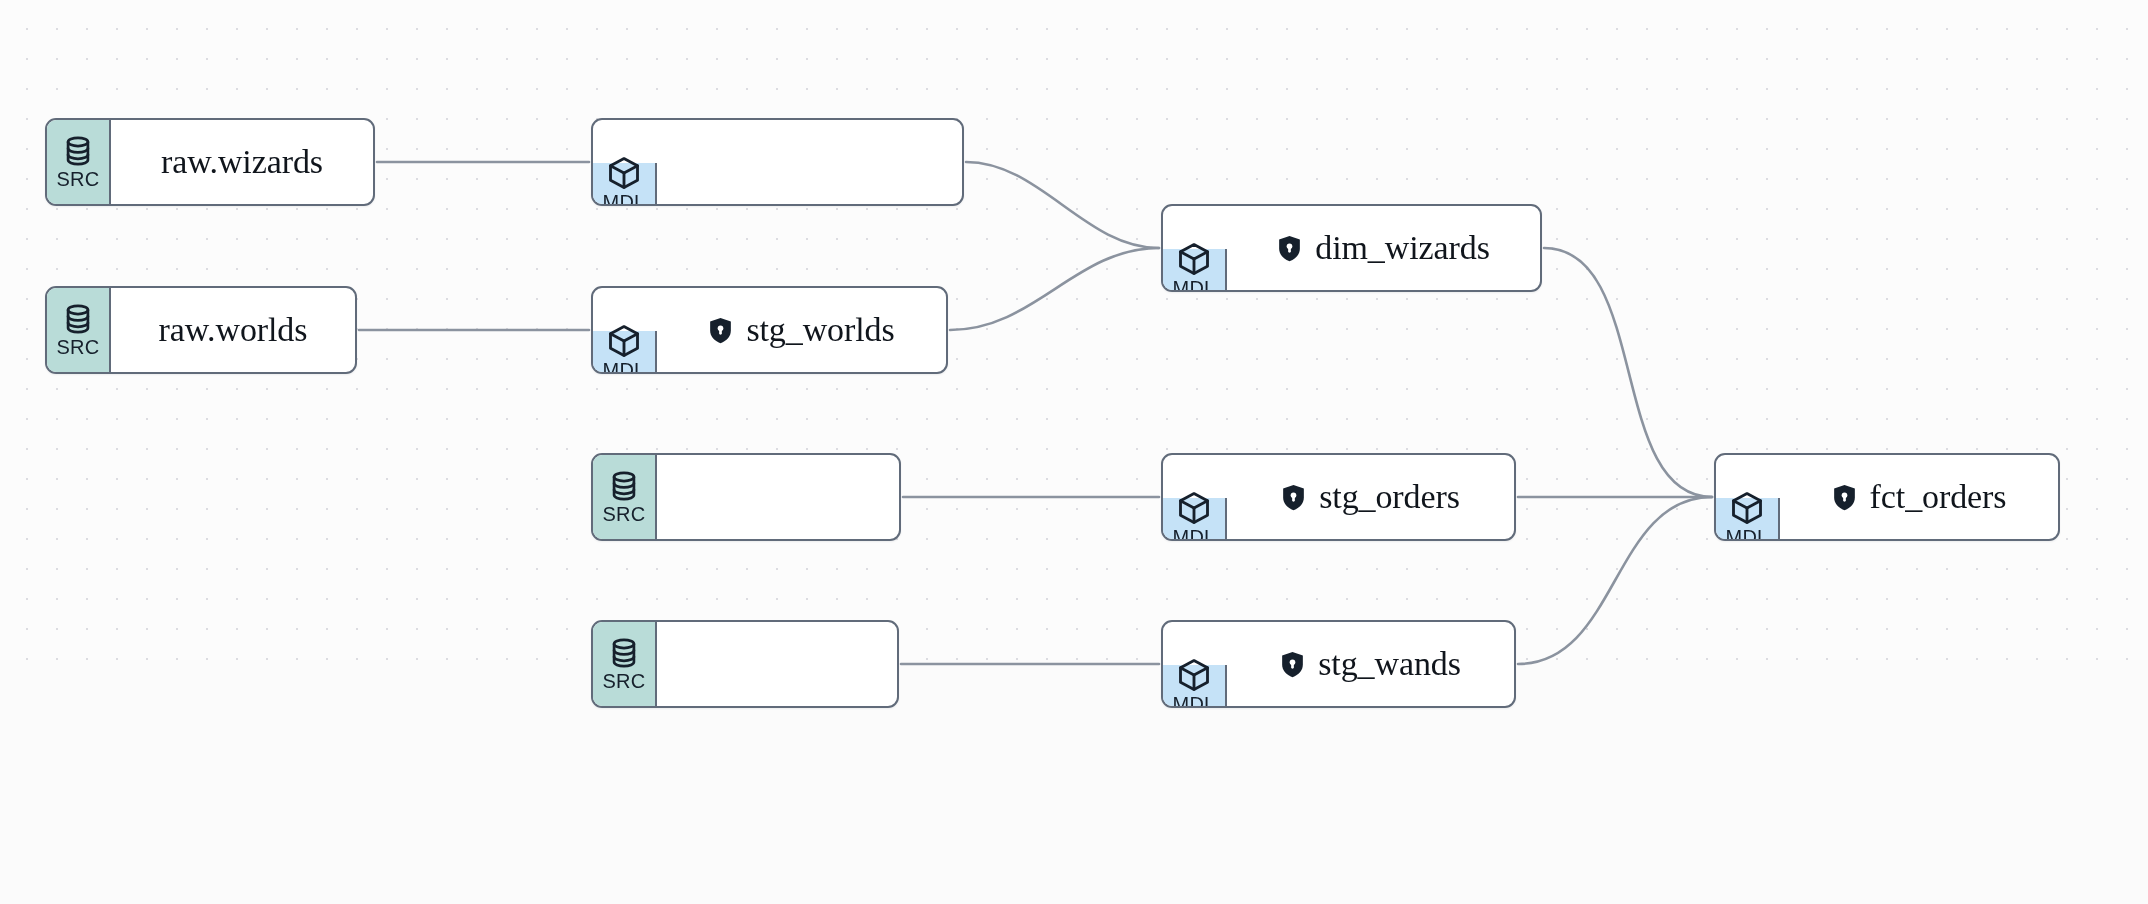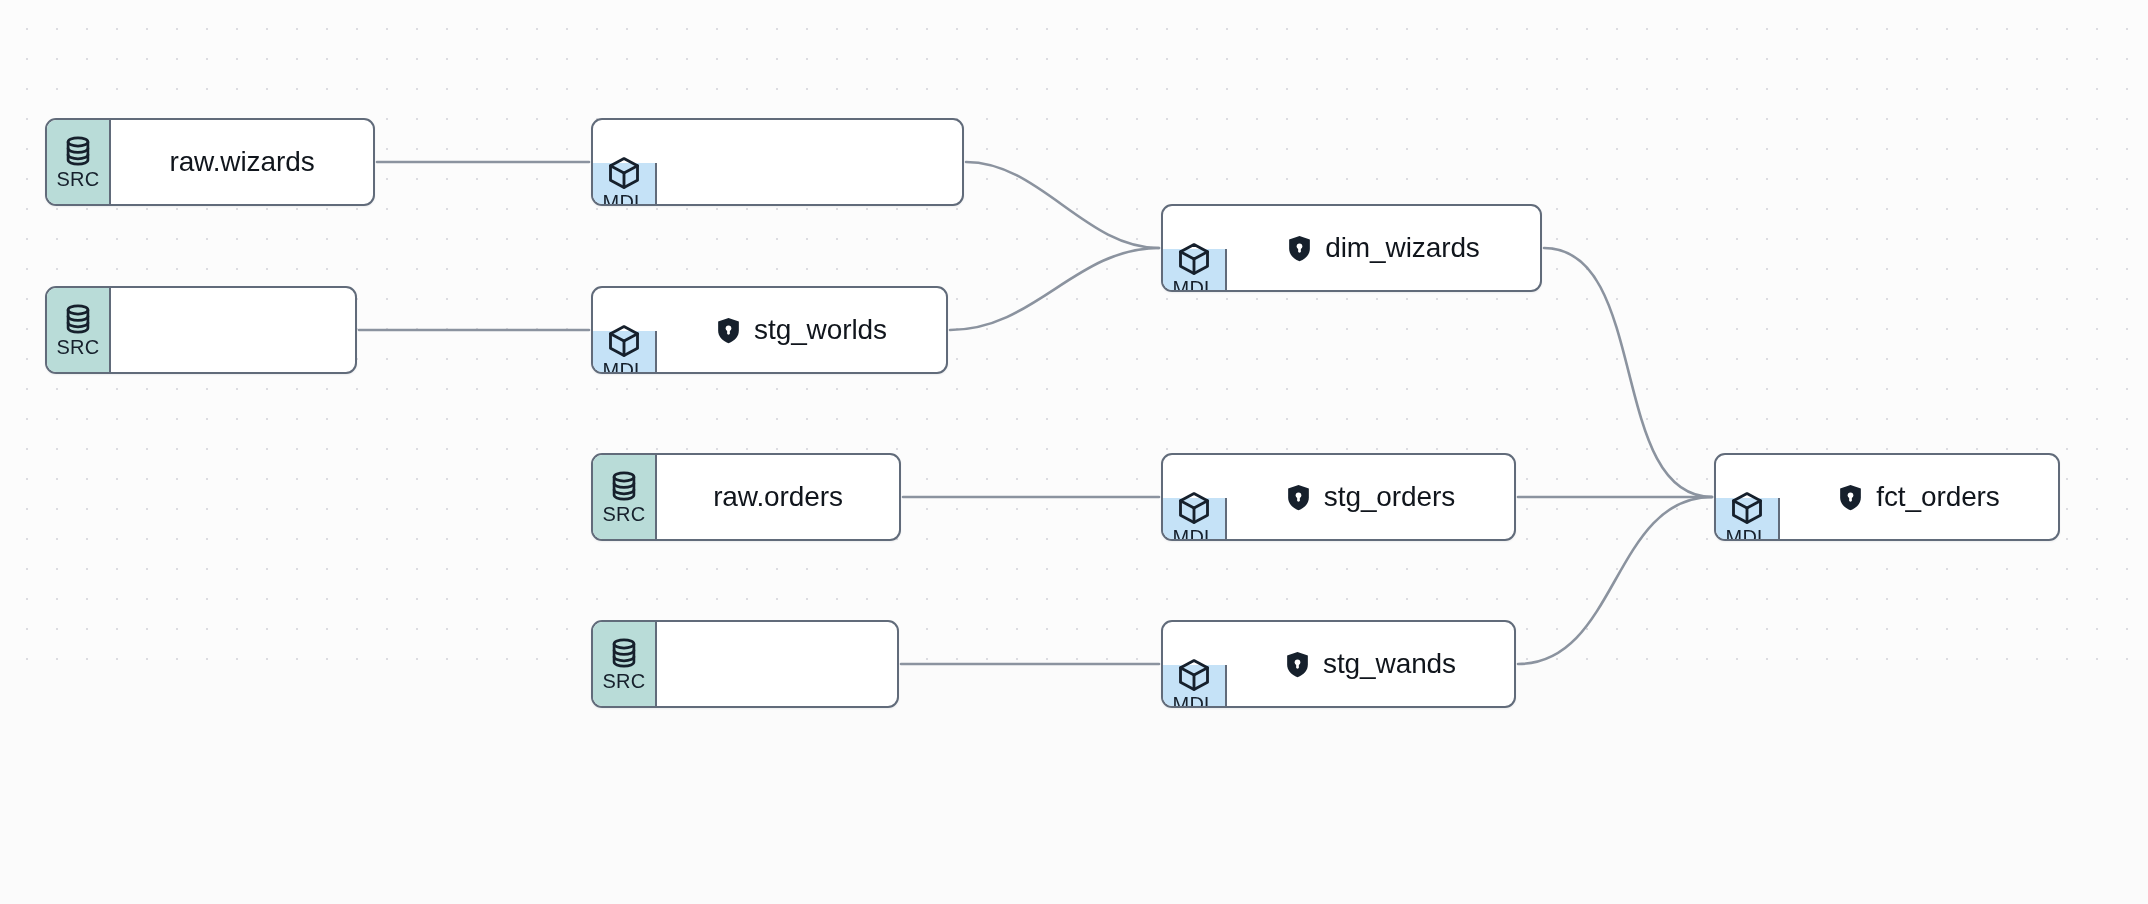--- a/index.html
+++ b/index.html
@@ -45,25 +45,25 @@
   }
   .body{
     flex:1 1 auto;
     display:flex;align-items:center;justify-content:center;
     gap:13px;
     padding:0 16px;
     box-sizing:border-box;
   }
   .shield{flex:0 0 auto;line-height:0;}
   .label{
-    font-size:28px;
+    font-size:34px;
     color:#10151c;
     white-space:nowrap;
     letter-spacing:-.1px;
-    font-family:Liberation Sans, sans-serif;
+    font-family:Liberation Serif, serif;
   }
 </style>
 </head>
 <body>
 
 <div id="canvas">
 
   <svg id="edges" viewBox="0 0 2148 904" xmlns="http://www.w3.org/2000/svg">
       <path d="M 377,162 L 589,162" fill="none" stroke="#8b939f" stroke-width="2.6" stroke-linecap="round"></path>
       <path d="M 359,330 L 589,330" fill="none" stroke="#8b939f" stroke-width="2.6" stroke-linecap="round"></path>
@@ -93,34 +93,34 @@
     <div class="node" style="left: 45px; top: 286px; width: 312px; height: 88px;">
       <div class="badge src">
         <span class="glyph"><svg width="34" height="34" viewBox="0 0 24 24" fill="none" stroke="#16202c" stroke-width="1.9" stroke-linecap="round" stroke-linejoin="round">
             <ellipse cx="12" cy="5.6" rx="7" ry="2.9"></ellipse>
             <path d="M5 5.6v12.8c0 1.6 3.1 2.9 7 2.9s7-1.3 7-2.9V5.6"></path>
             <path d="M5 10.1c0 1.6 3.1 2.9 7 2.9s7-1.3 7-2.9"></path>
             <path d="M5 14.6c0 1.6 3.1 2.9 7 2.9s7-1.3 7-2.9"></path>
           </svg></span>
         <span class="btext">SRC</span>
       </div>
+      <div class="body">
+        <span class="label">raw.worlds</span>
+      </div>
     </div>
     <div class="node" style="left: 591px; top: 453px; width: 310px; height: 88px;">
       <div class="badge src">
         <span class="glyph"><svg width="34" height="34" viewBox="0 0 24 24" fill="none" stroke="#16202c" stroke-width="1.9" stroke-linecap="round" stroke-linejoin="round">
             <ellipse cx="12" cy="5.6" rx="7" ry="2.9"></ellipse>
             <path d="M5 5.6v12.8c0 1.6 3.1 2.9 7 2.9s7-1.3 7-2.9V5.6"></path>
             <path d="M5 10.1c0 1.6 3.1 2.9 7 2.9s7-1.3 7-2.9"></path>
             <path d="M5 14.6c0 1.6 3.1 2.9 7 2.9s7-1.3 7-2.9"></path>
           </svg></span>
         <span class="btext">SRC</span>
       </div>
-      <div class="body">
-        <span class="label">raw.orders</span>
-      </div>
     </div>
     <div class="node" style="left: 591px; top: 620px; width: 308px; height: 88px;">
       <div class="badge src">
         <span class="glyph"><svg width="34" height="34" viewBox="0 0 24 24" fill="none" stroke="#16202c" stroke-width="1.9" stroke-linecap="round" stroke-linejoin="round">
             <ellipse cx="12" cy="5.6" rx="7" ry="2.9"></ellipse>
             <path d="M5 5.6v12.8c0 1.6 3.1 2.9 7 2.9s7-1.3 7-2.9V5.6"></path>
             <path d="M5 10.1c0 1.6 3.1 2.9 7 2.9s7-1.3 7-2.9"></path>
             <path d="M5 14.6c0 1.6 3.1 2.9 7 2.9s7-1.3 7-2.9"></path>
           </svg></span>
         <span class="btext">SRC</span>

